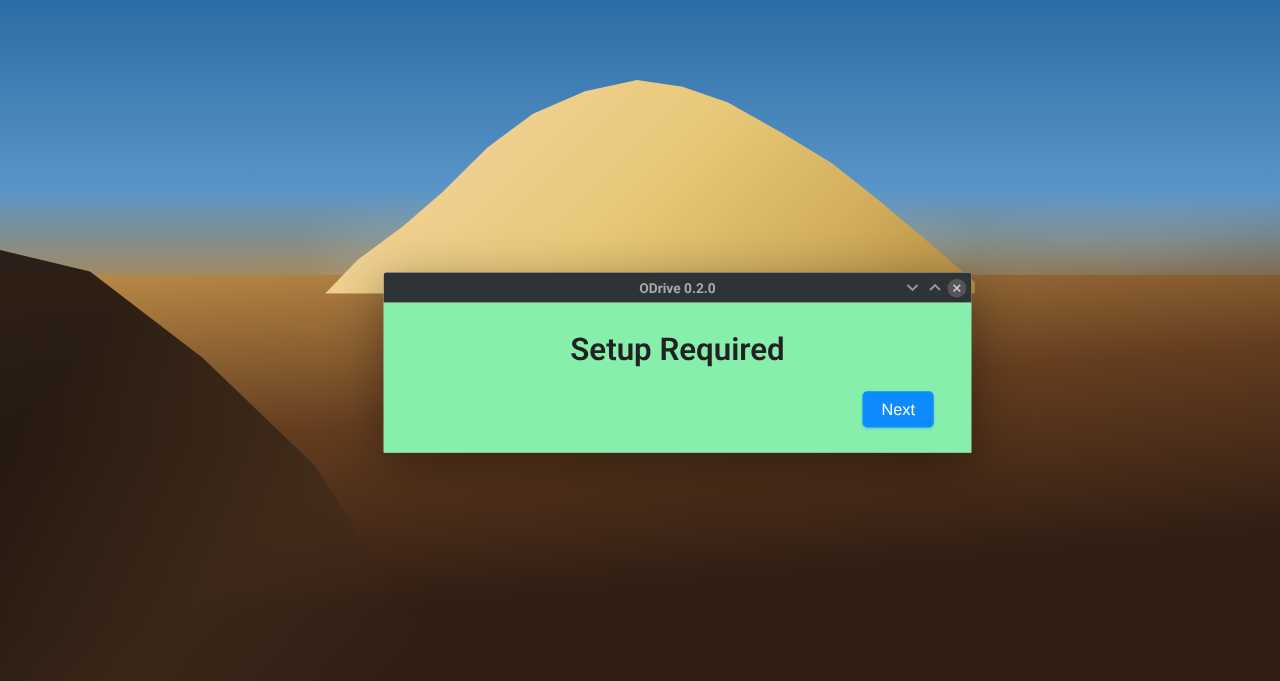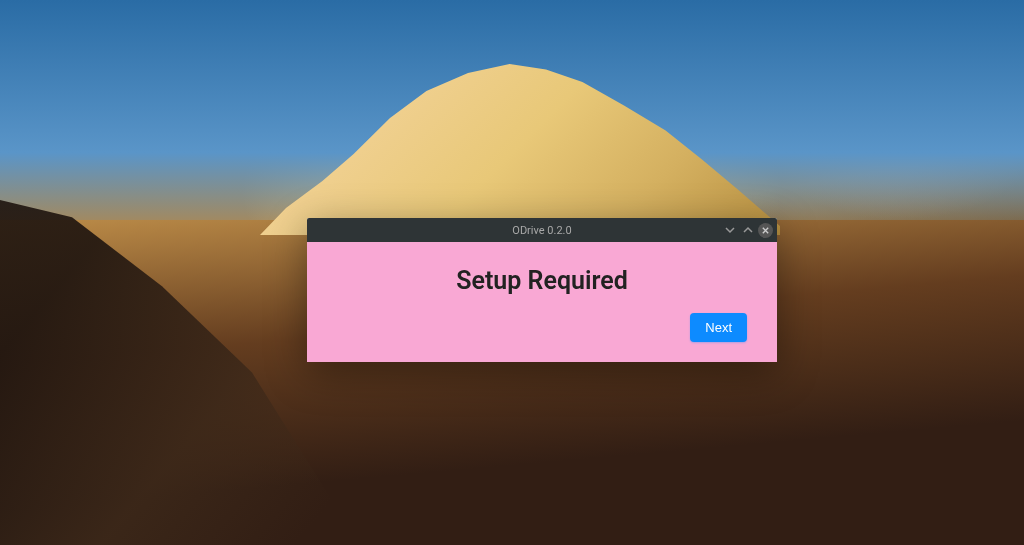--- a/index.html
+++ b/index.html
@@ -86,21 +86,21 @@
       background: #2e3436;
       display: flex;
       align-items: center;
       justify-content: center;
       position: relative;
       border-radius: 2px 2px 0 0;
     }
     .titlebar-text {
       color: #a8a8a8;
       font-size: 11px;
-      font-weight: 400;
+      font-weight: 700;
     }
     .titlebar-controls {
       position: absolute;
       right: 4px;
       top: 4px;
       display: flex;
       gap: 2px;
       align-items: center;
     }
     .titlebar-btn {
@@ -121,21 +121,21 @@
       border-radius: 50%;
       width: 15px;
       height: 15px;
     }
     .close-btn svg {
       width: 9px;
       height: 9px;
     }
     .window-content {
       padding: 24px 30px 20px 30px;
-      background: #f9a8d4;
+      background: #86efac;
     }
     .heading {
       font-size: 25px;
       font-weight: 600;
       color: #222;
       text-align: center;
       margin-bottom: 18px;
     }
     .body-text {
       font-size: 13px;

